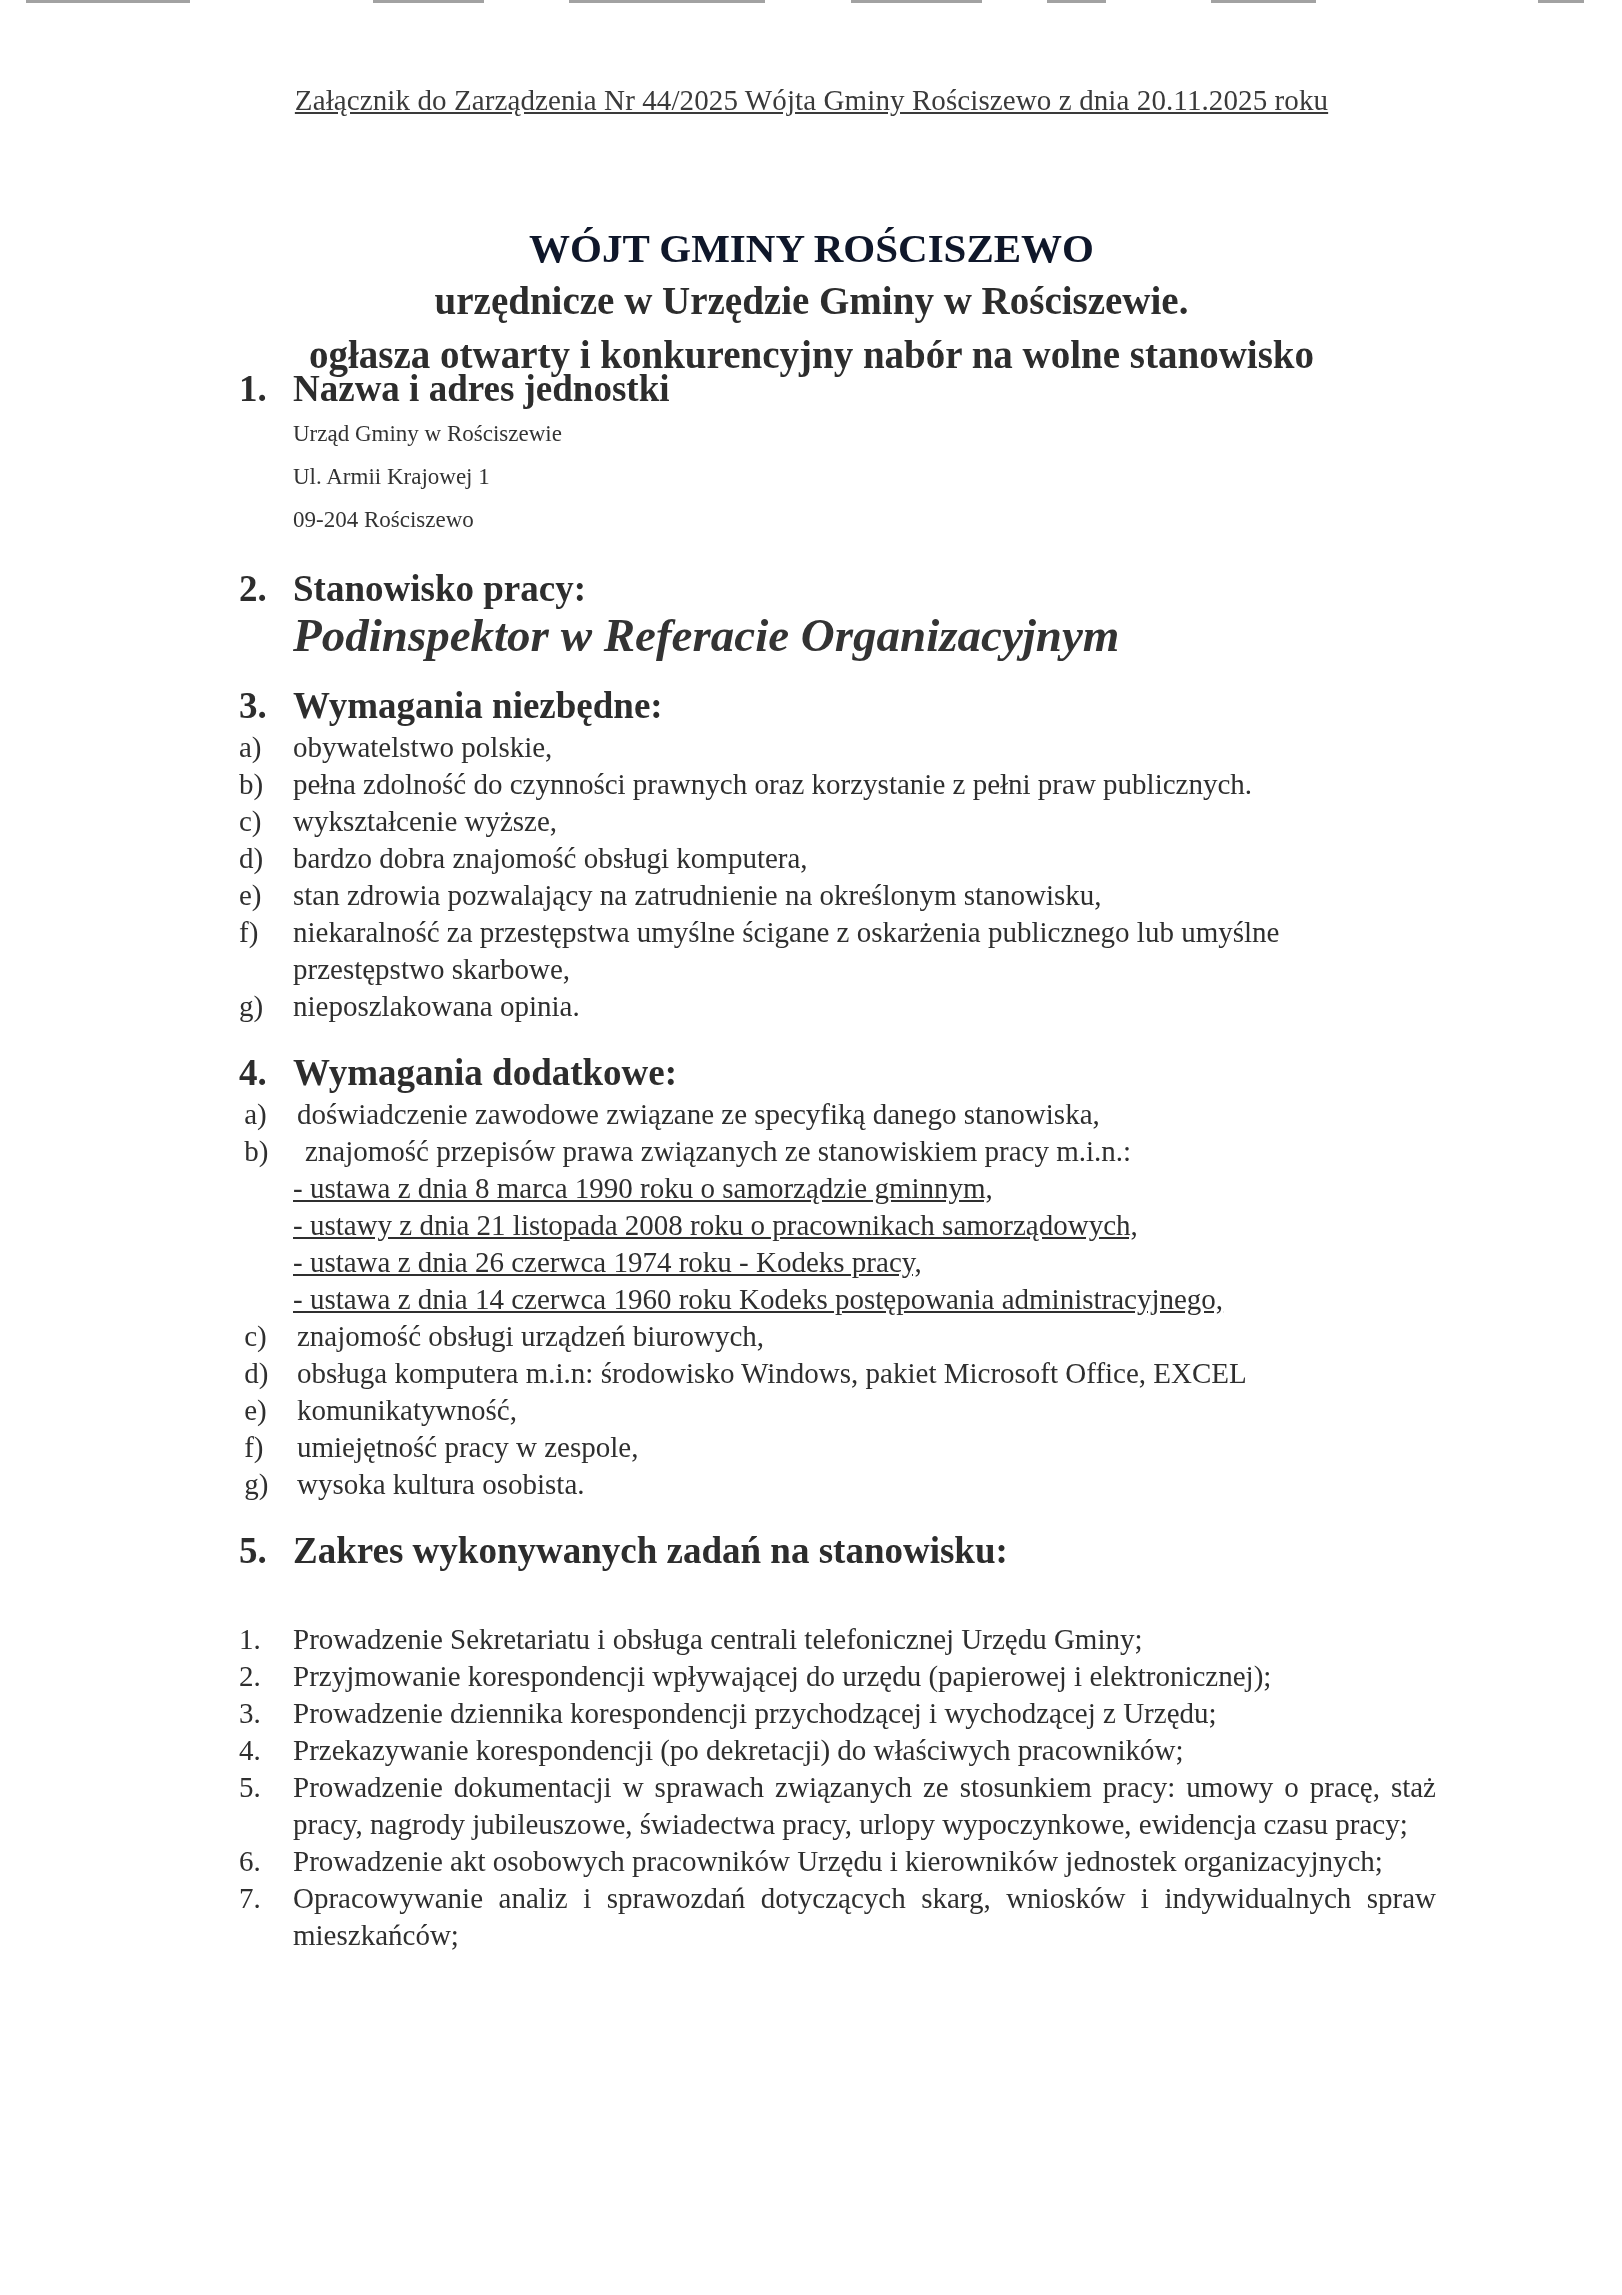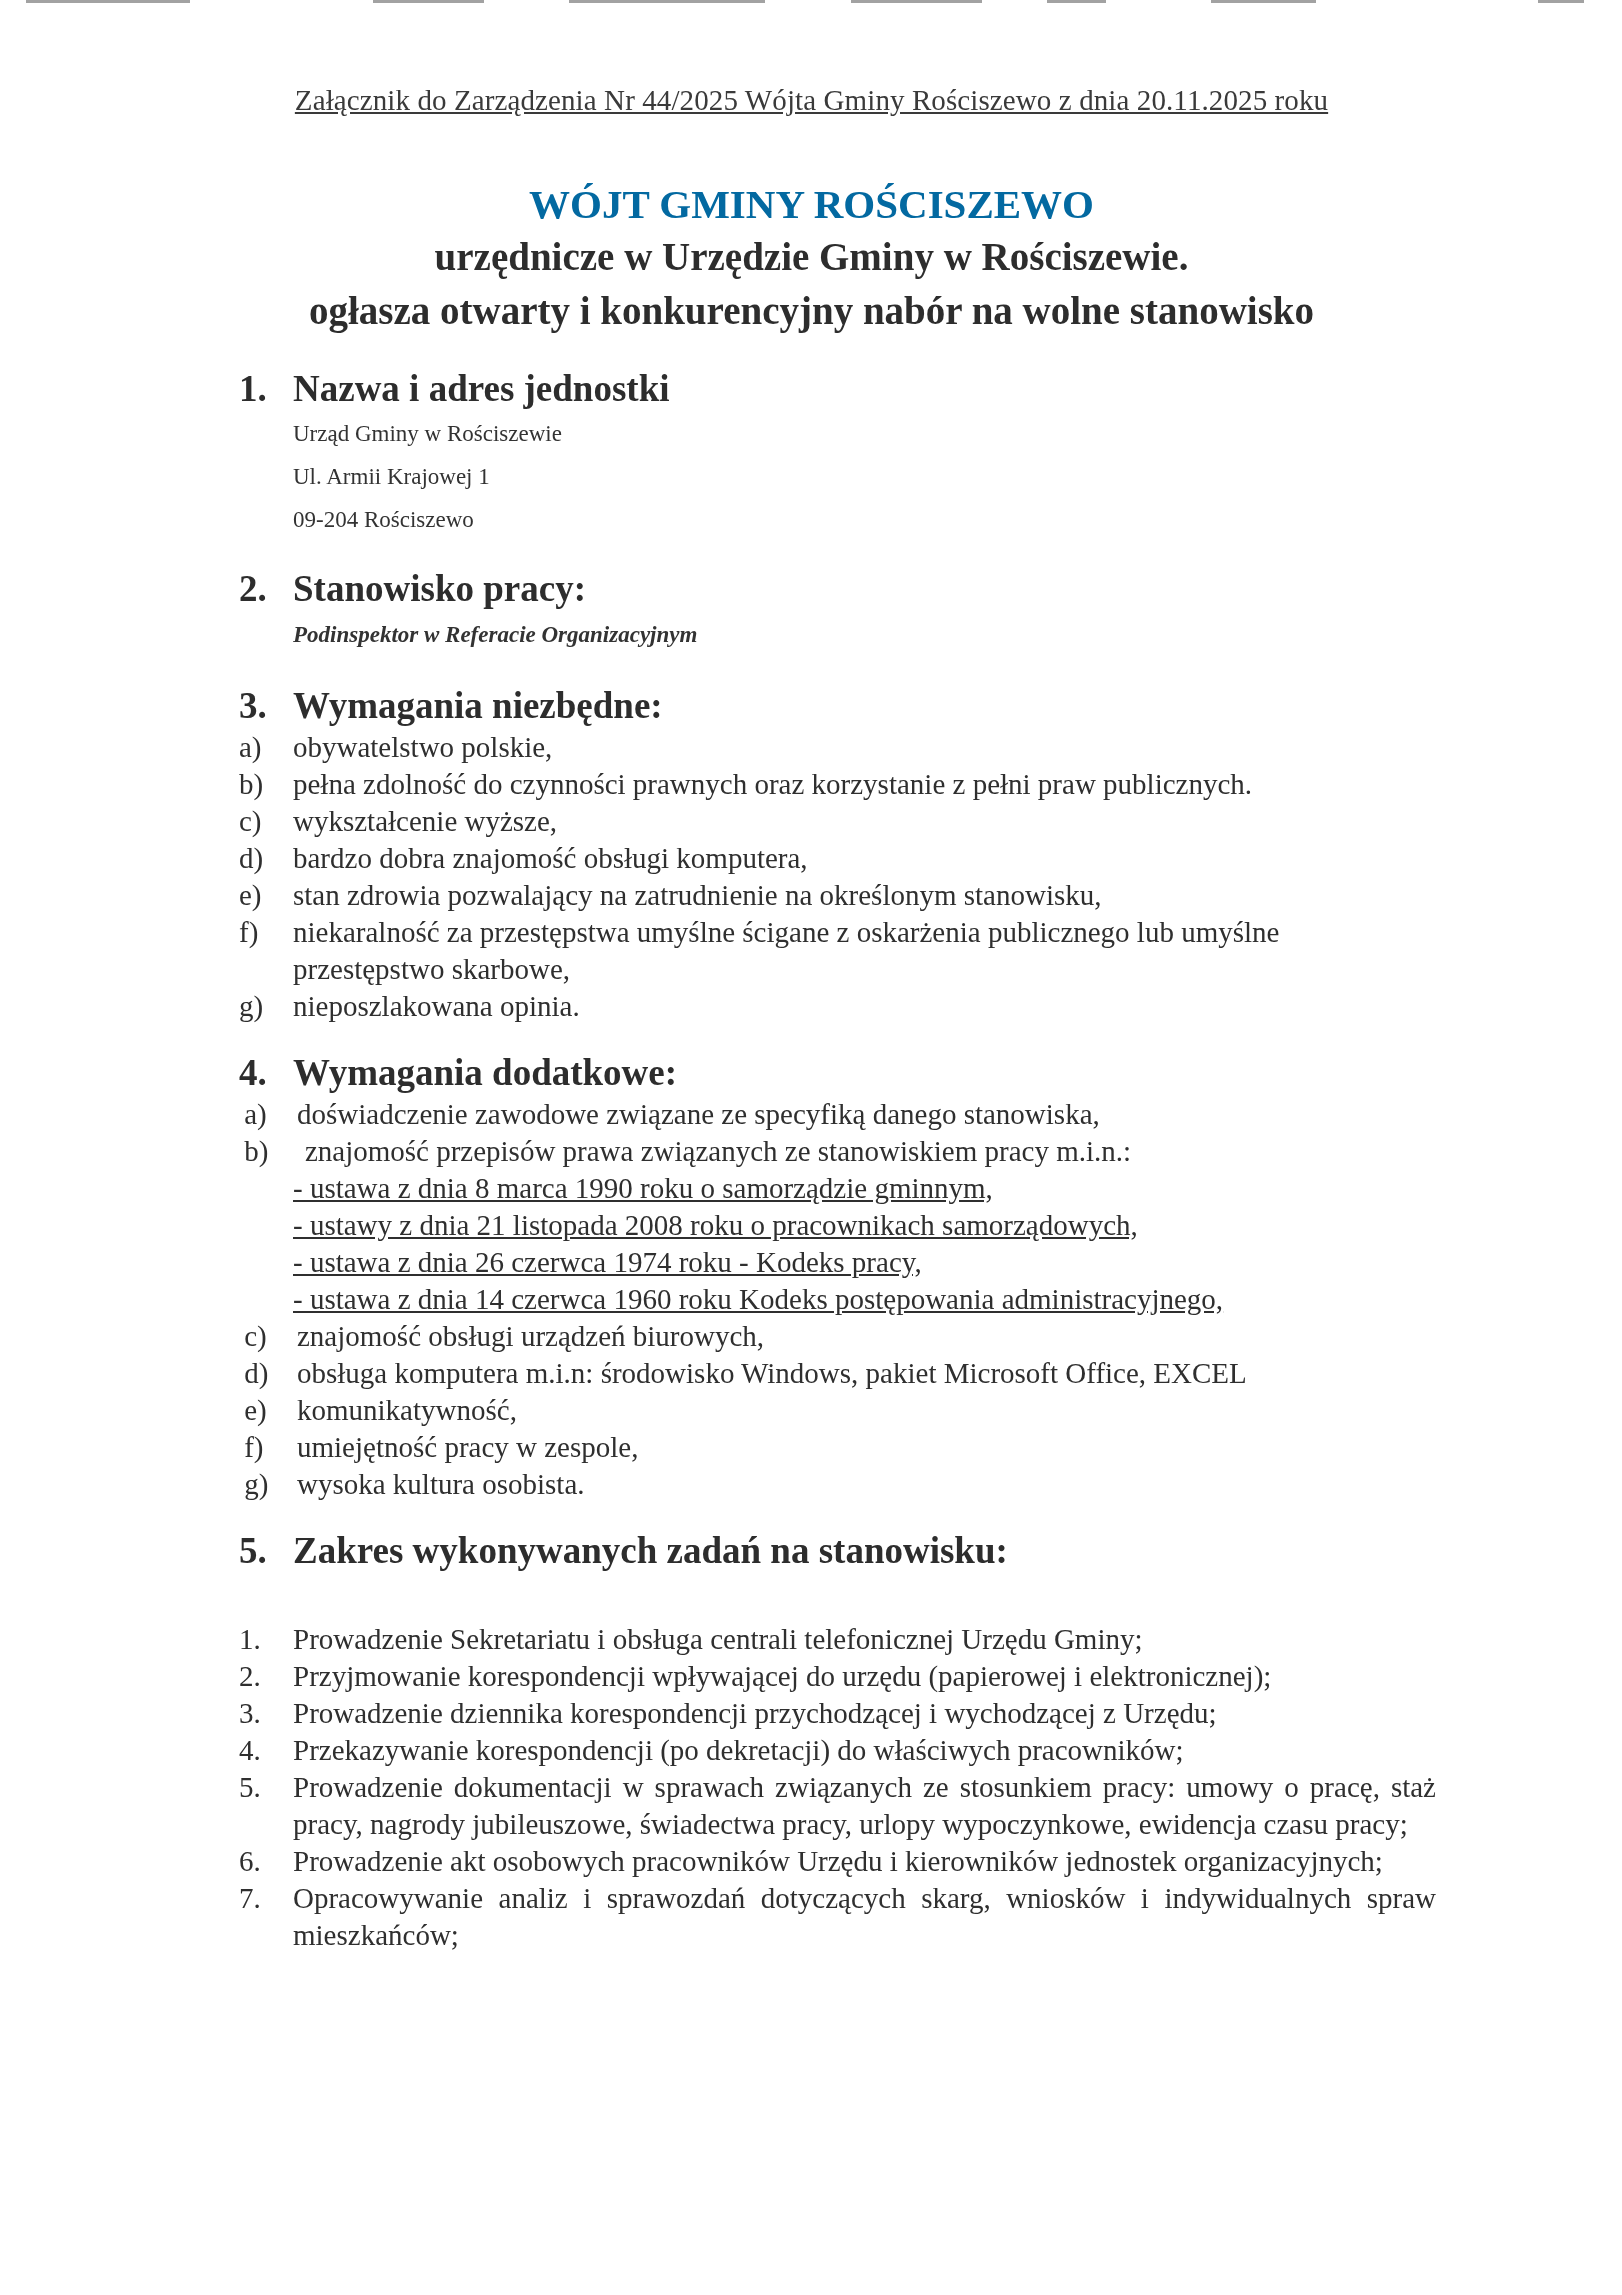--- a/index.html
+++ b/index.html
@@ -8,27 +8,27 @@
       font-family: "Liberation Serif", "DejaVu Serif", serif;
       color: #2b2b2b;
     }
     .scan-marks { position: absolute; top: 0; left: 0; width: 1623px; height: 5.2px; }
     .scan-marks span { position: absolute; top: 0; height: 3.3px; background: #555; opacity: .55; }
     .header-note {
       position: absolute; top: 84px; left: 0; width: 1623px; text-align: center;
       font-size: 29px; color: #3a3a3a; letter-spacing: 0.1px; text-decoration: underline;
     }
     .title-block { position: absolute; top: 178px; left: 0; width: 1623px; text-align: center; font-weight: bold; }
-    .title-block .t1 { font-size: 41px; line-height: 52px; color: #0369a1; }
+    .title-block .t1 { font-size: 41px; line-height: 52px; color: #0f172a; margin-top: 44px; }
     .title-block .t2 { font-size: 39px; line-height: 54px; color: #2d2d2d; }
     .content { position: absolute; left: 239px; top: 366px; width: 1197px; }
     .sec-head { font-weight: bold; font-size: 37px; line-height: 46px; color: #2d2d2d; display: flex; }
     .sec-head .num { width: 54px; flex: none; }
     .indent-line { padding-left: 54px; font-size: 23px; line-height: 43px; color: #333; }
-    .position-line { padding-left: 54px; font-size: 23px; line-height: 46px; font-weight: bold; font-style: italic; color: #333; }
+    .position-line { padding-left: 54px; font-size: 47px; line-height: 46px; font-weight: bold; font-style: italic; color: #333; }
     .list { font-size: 29px; line-height: 37px; color: #2f2f2f; }
     .list .item { display: flex; }
     .list .item .lbl { width: 54px; flex: none; }
     .list .item .txt { flex: 1; font-family: Liberation Serif, serif; }
     .list.l4 .item .lbl { width: 58px; padding-left: 5.2px; box-sizing: border-box; }
     .list .sub { padding-left: 54px; text-decoration: underline; }
     .list.tasks .item .txt { text-align: justify; }
     .gap-m { height: 25px; }
     .gap-l { height: 47px; }
   </style>

